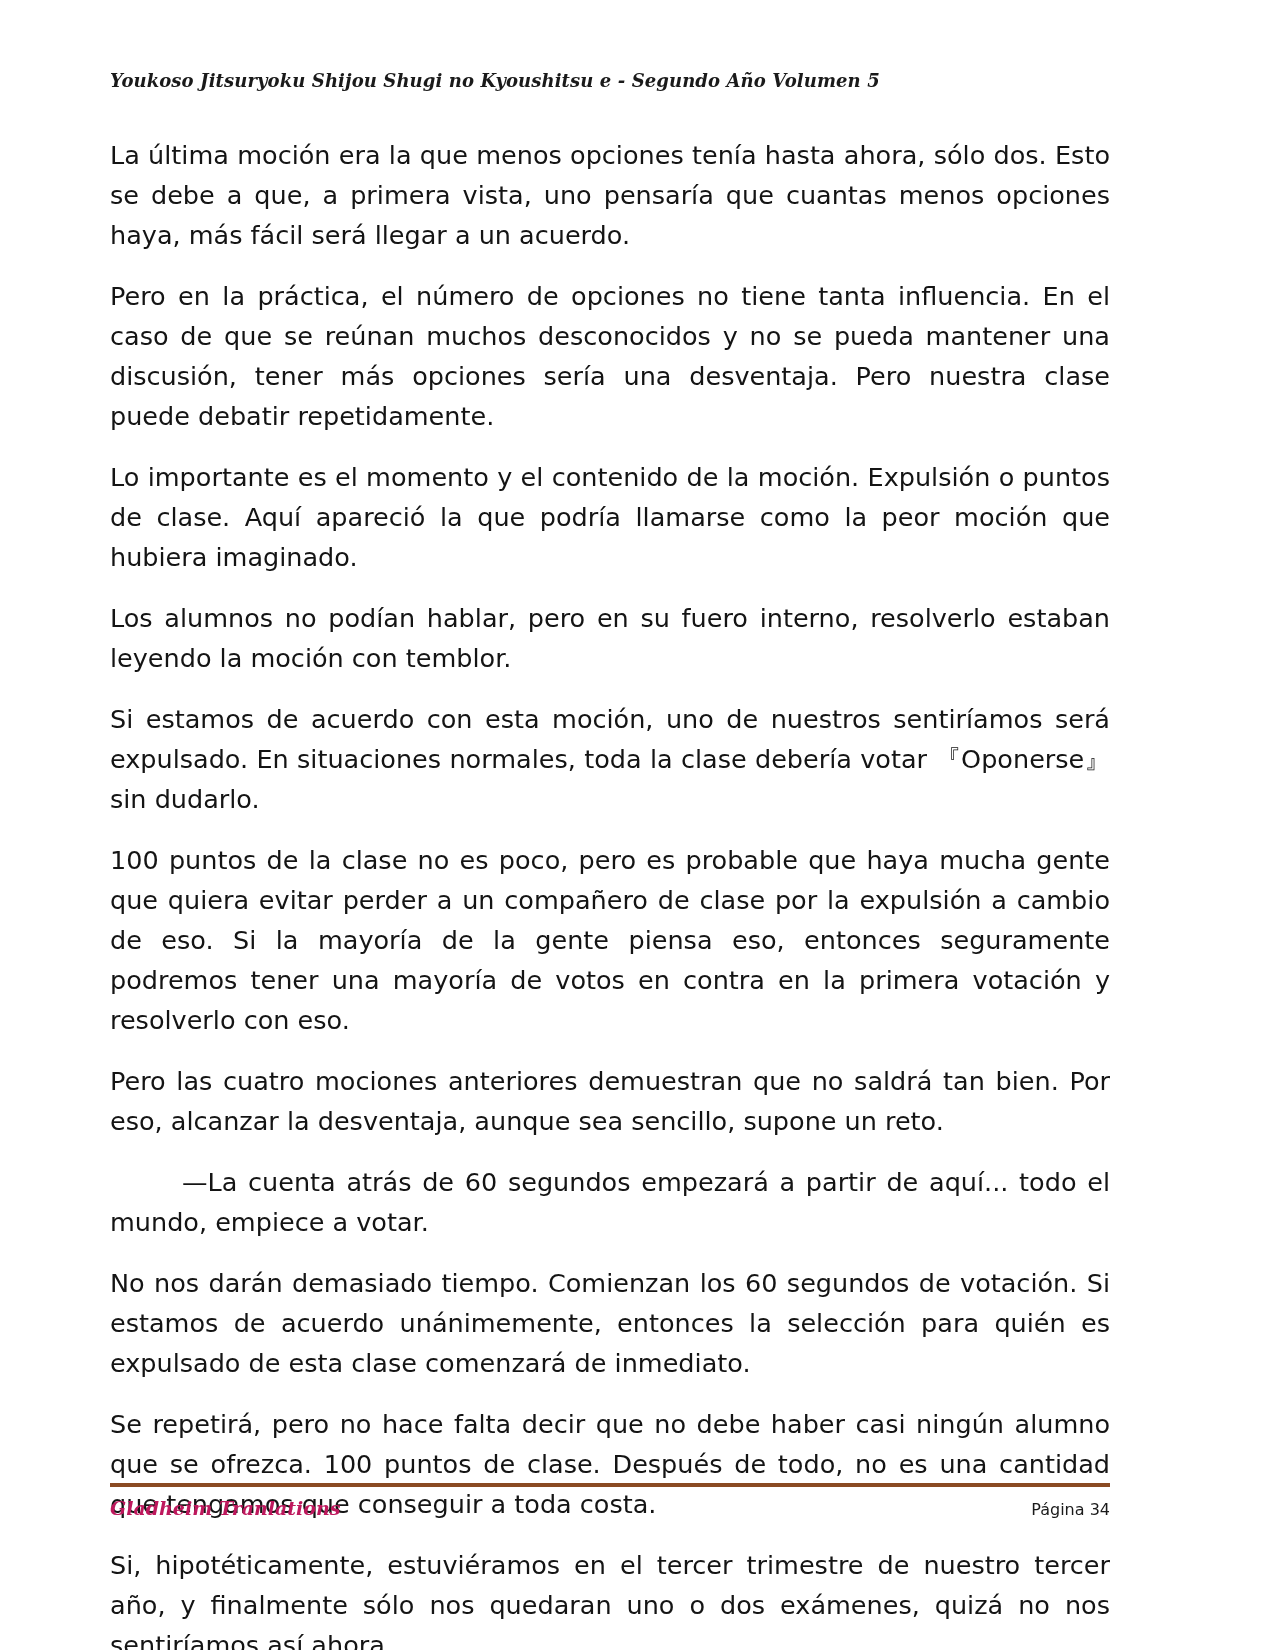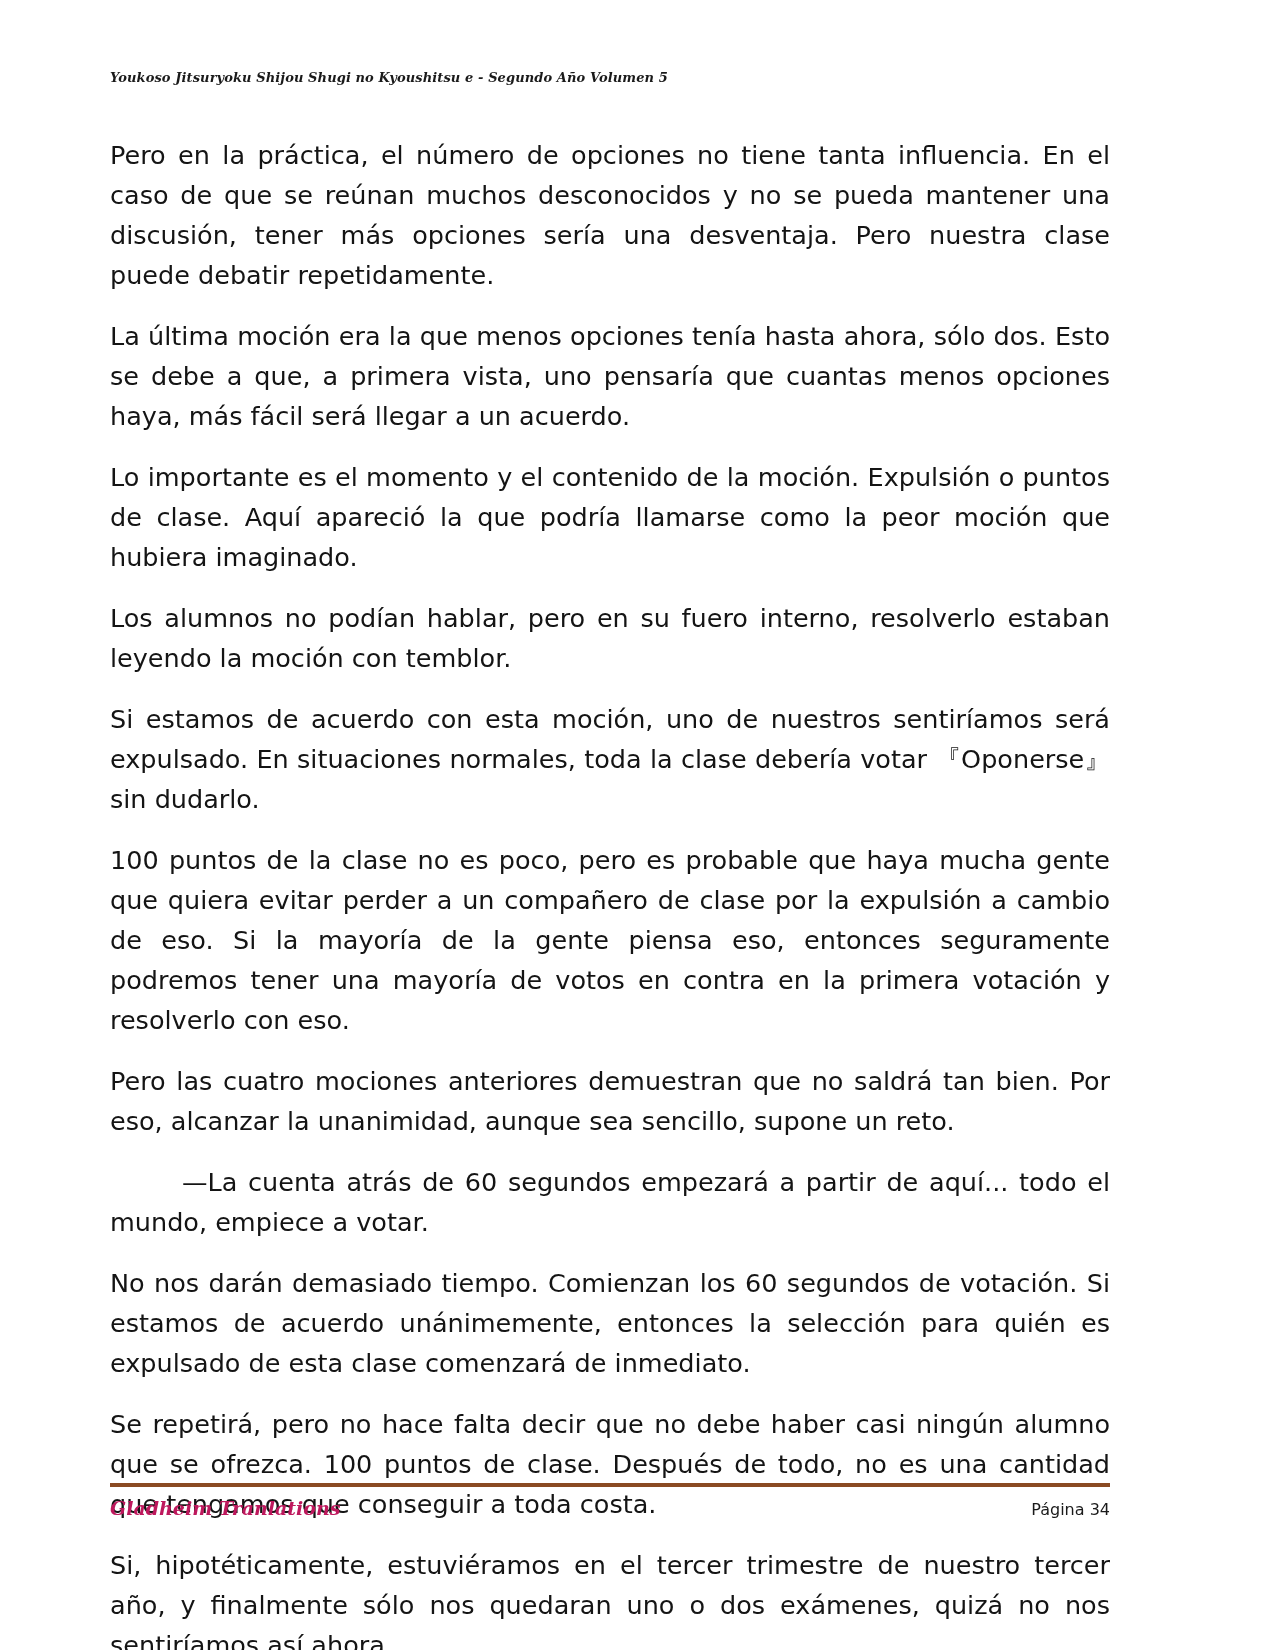--- a/index.html
+++ b/index.html
@@ -26,21 +26,21 @@
     height: 1650px;
   }
   .header {
     position: absolute;
     top: 70px;
     left: 0;
     width: 1000px;
     font-family: "DejaVu Serif", serif;
     font-weight: bold;
     font-style: italic;
-    font-size: 13px;
+    font-size: 18px;
     letter-spacing: 0.1px;
     color: #1a1a1a;
     white-space: nowrap;
   }
   .body-text {
     position: absolute;
     top: 135px;
     left: 0;
     width: 1000px;
   }
@@ -91,27 +91,27 @@
 </style>
 </head>
 <body>
 
 <div class="page">
   <div class="content">
 
     <div class="header">Youkoso Jitsuryoku Shijou Shugi no Kyoushitsu e - Segundo Año Volumen 5</div>
 
     <div class="body-text">
+      <p class="para">La última moción era la que menos opciones tenía hasta ahora, sólo dos. Esto se debe a que, a primera vista, uno pensaría que cuantas menos opciones haya, más fácil será llegar a un acuerdo.</p>
       <p class="para">Pero en la práctica, el número de opciones no tiene tanta influencia. En el caso de que se reúnan muchos desconocidos y no se pueda mantener una discusión, tener más opciones sería una desventaja. Pero nuestra clase puede debatir repetidamente.</p>
-      <p class="para">La última moción era la que menos opciones tenía hasta ahora, sólo dos. Esto se debe a que, a primera vista, uno pensaría que cuantas menos opciones haya, más fácil será llegar a un acuerdo.</p>
       <p class="para">Lo importante es el momento y el contenido de la moción. Expulsión o puntos de clase. Aquí apareció la que podría llamarse como la peor moción que hubiera imaginado.</p>
       <p class="para">Los alumnos no podían hablar, pero en su fuero interno, resolverlo estaban leyendo la moción con temblor.</p>
       <p class="para">Si estamos de acuerdo con esta moción, uno de nuestros sentiríamos será expulsado. En situaciones normales, toda la clase debería votar 『Oponerse』 sin dudarlo.</p>
       <p class="para">100 puntos de la clase no es poco, pero es probable que haya mucha gente que quiera evitar perder a un compañero de clase por la expulsión a cambio de eso. Si la mayoría de la gente piensa eso, entonces seguramente podremos tener una mayoría de votos en contra en la primera votación y resolverlo con eso.</p>
-      <p class="para">Pero las cuatro mociones anteriores demuestran que no saldrá tan bien. Por eso, alcanzar la unanimidad, aunque sea sencillo, supone un reto.</p>
+      <p class="para">Pero las cuatro mociones anteriores demuestran que no saldrá tan bien. Por eso, alcanzar la desventaja, aunque sea sencillo, supone un reto.</p>
       <p class="para indented">—La cuenta atrás de 60 segundos empezará a partir de aquí... todo el mundo, empiece a votar.</p>
       <p class="para">No nos darán demasiado tiempo. Comienzan los 60 segundos de votación. Si estamos de acuerdo unánimemente, entonces la selección para quién es expulsado de esta clase comenzará de inmediato.</p>
       <p class="para">Se repetirá, pero no hace falta decir que no debe haber casi ningún alumno que se ofrezca. 100 puntos de clase. Después de todo, no es una cantidad que tengamos que conseguir a toda costa.</p>
       <p class="para">Si, hipotéticamente, estuviéramos en el tercer trimestre de nuestro tercer año, y finalmente sólo nos quedaran uno o dos exámenes, quizá no nos sentiríamos así ahora.</p>
     </div>
 
   </div>
 
   <div class="footer-rule" style="background: rgb(138, 74, 34);"></div>
   <div class="footer">

